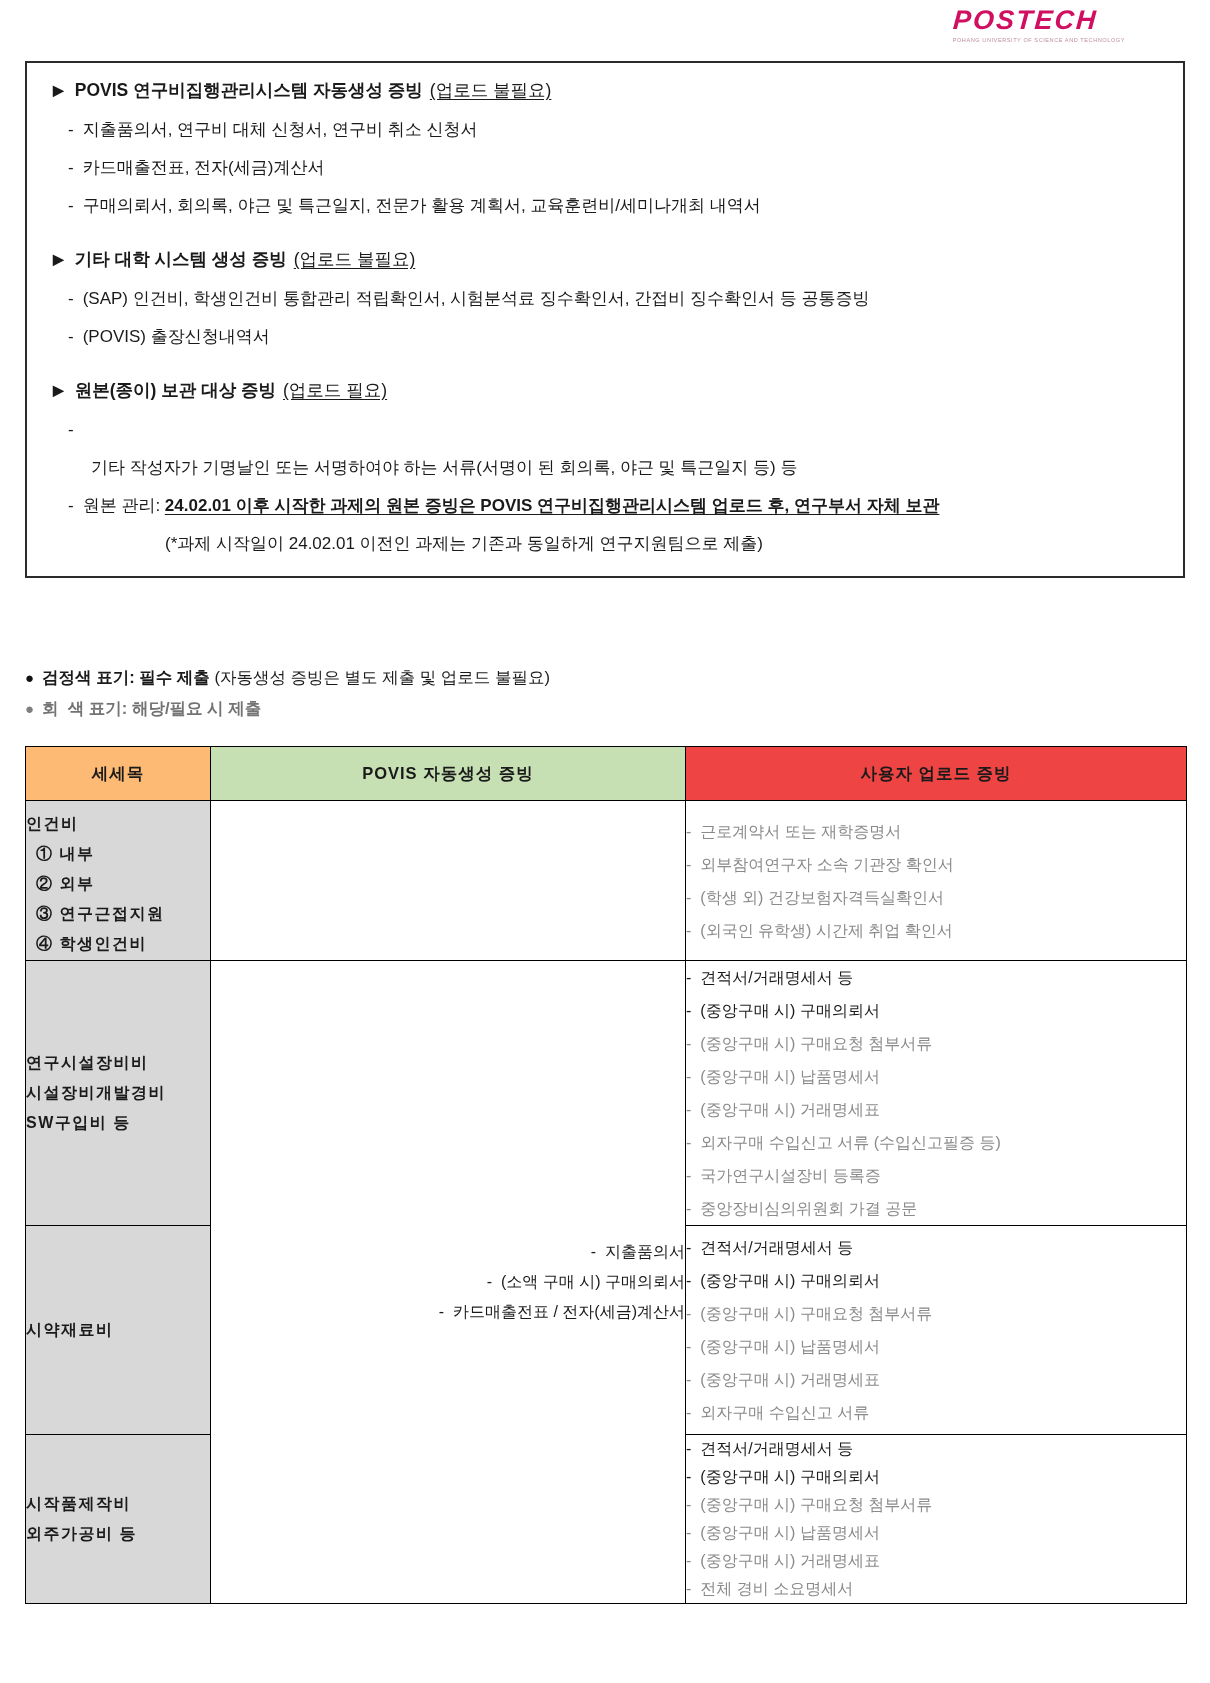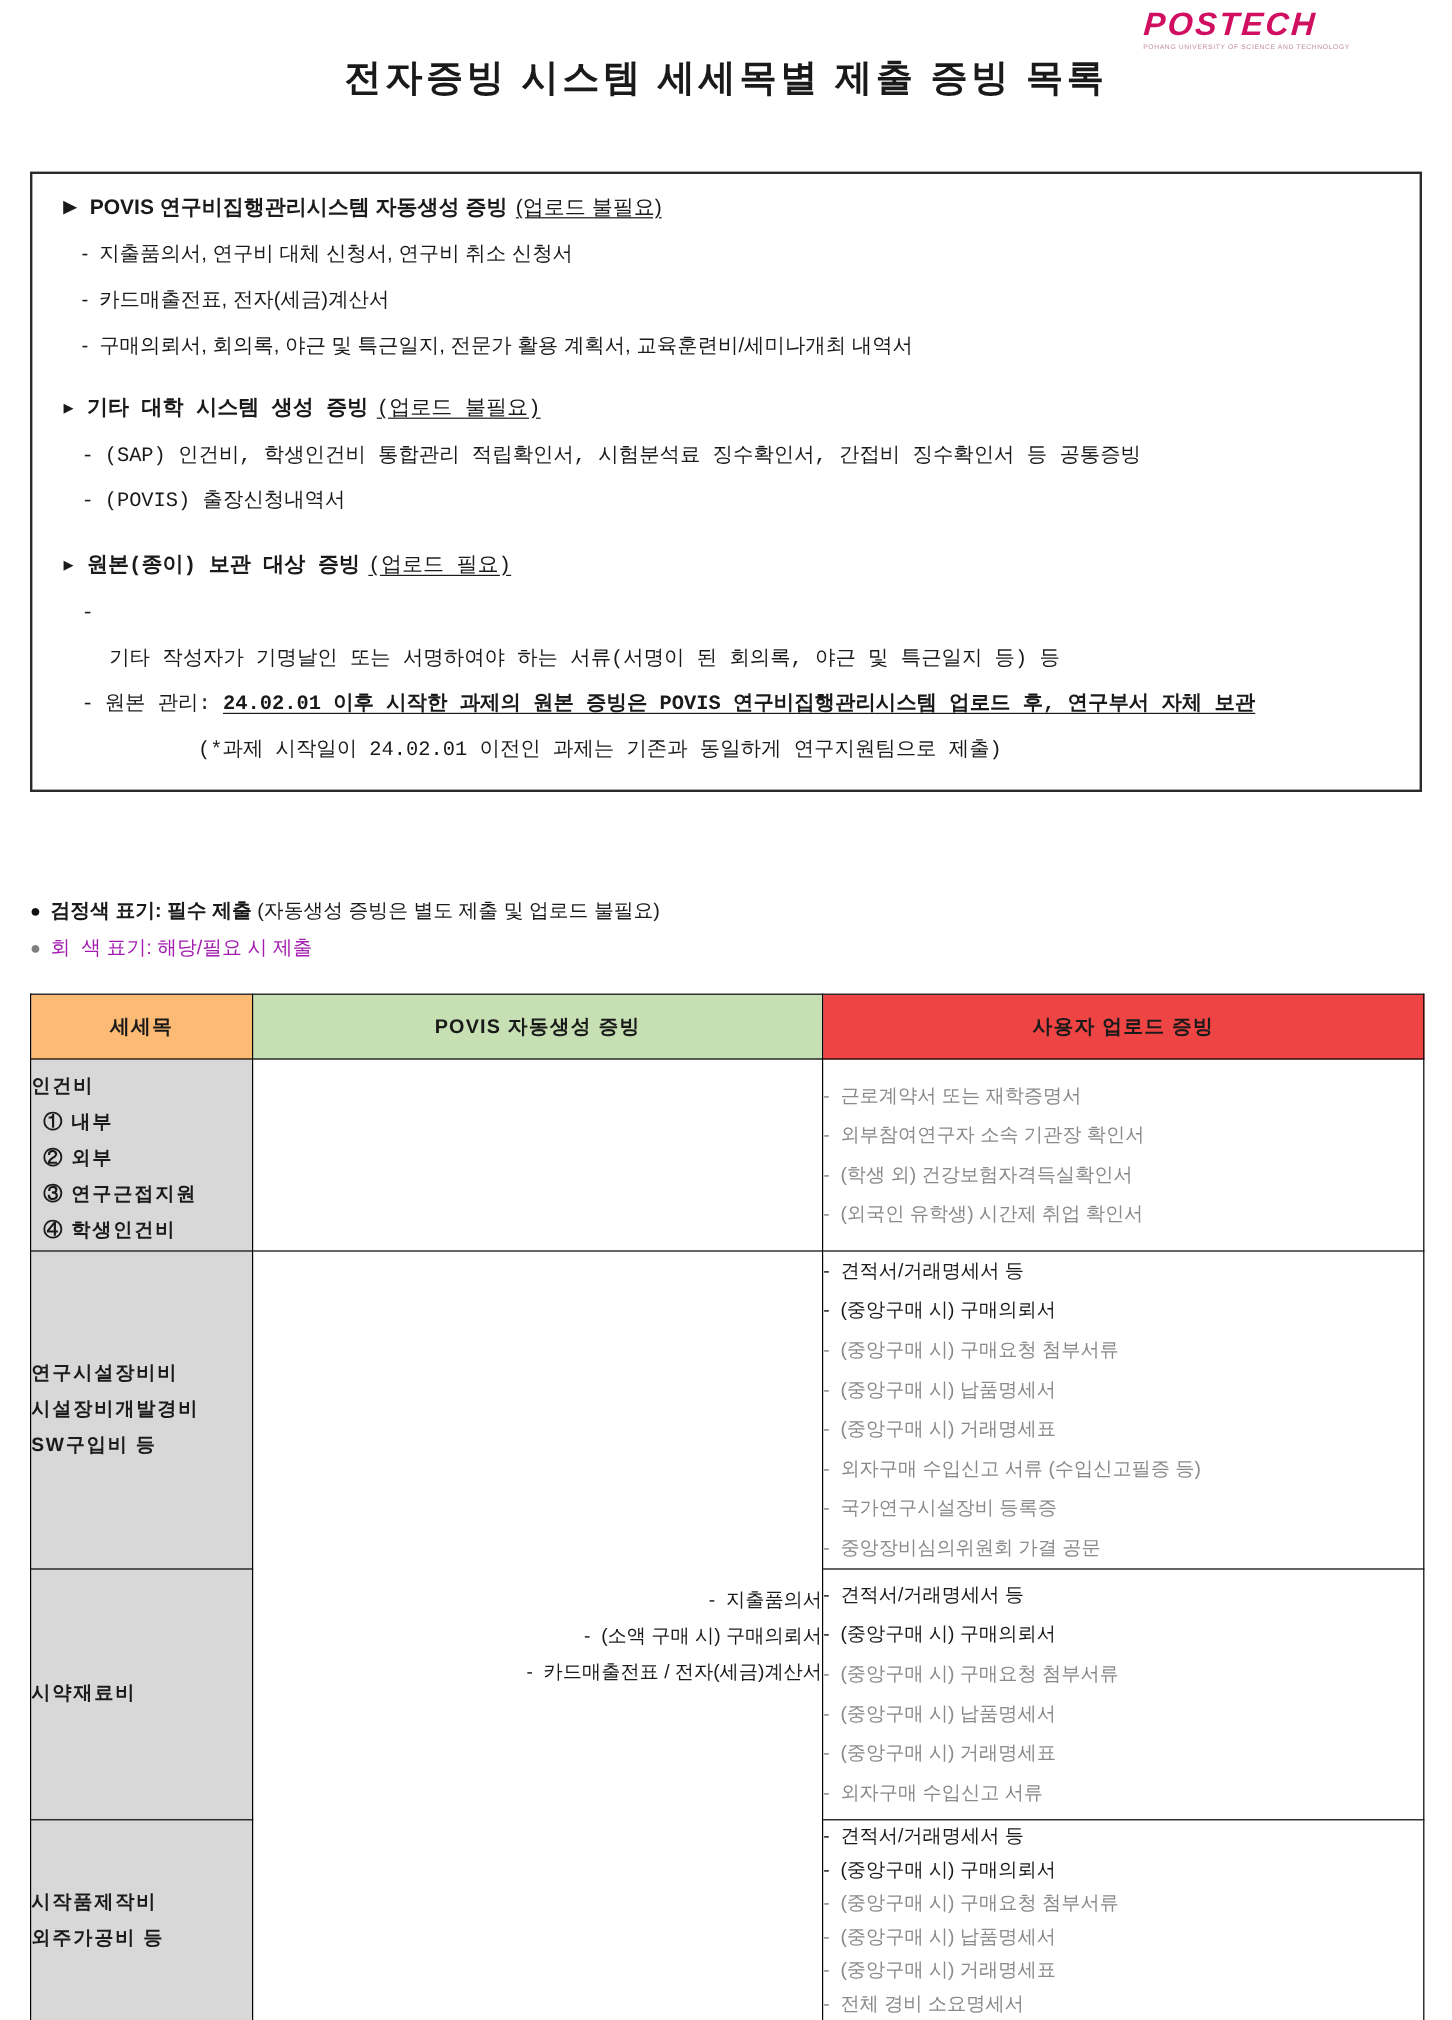--- a/index.html
+++ b/index.html
@@ -27,40 +27,40 @@
 
   
   .info-box{
     border:2px solid #2b2b2b;
     margin-top:60px;
     padding:14px 26px 20px 26px;
     min-height:470px;
     box-sizing:border-box;
   }
   .box-section{margin-top:0;}
-  .box-section + .box-section{margin-top:28px;font-family:Liberation Mono, monospace;}
+  .box-section + .box-section{margin-top:28px;}
   .box-heading{font-size:17.5px;font-weight:bold;line-height:26px;}
   .arrow{display:inline-block;}
   .arrow::before{content:"▶";font-size:14px;margin-right:11px;position:relative;top:-1px;}
   .hsuffix{font-weight:normal;text-decoration:underline;text-underline-offset:3px;margin-left:7px;}
   .box-item{font-size:17px;line-height:24px;margin:14px 0 0 15px;}
   .box-item.cont{margin-left:38px;}
   .dash{display:inline-block;}
   .dash::before{content:"-";margin-right:9px;}
   .emph{font-weight:bold;text-decoration:underline;text-underline-offset:3px;}
   .box-note{font-size:17px;line-height:24px;margin:14px 0 0 112px;}
 
   
   .legend{margin-top:84px;}
   .legend-line{font-size:16.5px;line-height:30px;white-space:pre-wrap;}
   .legend-bullet{display:inline-block;margin-right:8px;}
   .legend-bullet.black::before{content:"●";color:#111111;font-size:15px;}
   .legend-bullet.gray::before{content:"●";color:#7f7f7f;font-size:15px;}
   .legend-line .bold{font-weight:bold;}
-  .legend-line.gray-line{color:#a21caf;font-weight:normal;}
+  .legend-line.gray-line{color:#737373;font-weight:bold;}
 
   
   table.evidence{
     border-collapse:collapse;
     table-layout:fixed;
     width:1158px;
     margin-top:22px;
   }
   table.evidence th, table.evidence td{
     border:1.5px solid #000000;
@@ -99,21 +99,20 @@
 </head>
 <body>
 
 <div class="page">
 
   <div class="logo">
     <div class="logo-text">POSTECH</div>
     <div class="logo-tagline">POHANG UNIVERSITY OF SCIENCE AND TECHNOLOGY</div>
   </div>
 
-  <h1 class="title">전자증빙 시스템 세세목별 제출 증빙 목록</h1>
 
   <div class="info-box" id="info-box">
       <div class="box-section">
         <div class="box-heading"><span class="arrow"></span><span class="htext">POVIS 연구비집행관리시스템 자동생성 증빙</span><span class="hsuffix">(업로드 불필요)</span></div>
         <div class="box-item"><span class="dash"></span><span class="itext">지출품의서, 연구비 대체 신청서, 연구비 취소 신청서</span></div>
         <div class="box-item"><span class="dash"></span><span class="itext">카드매출전표, 전자(세금)계산서</span></div>
         <div class="box-item"><span class="dash"></span><span class="itext">구매의뢰서, 회의록, 야근 및 특근일지, 전문가 활용 계획서, 교육훈련비/세미나개최 내역서</span></div>
       </div>
       <div class="box-section">
         <div class="box-heading"><span class="arrow"></span><span class="htext">기타 대학 시스템 생성 증빙</span><span class="hsuffix">(업로드 불필요)</span></div>

